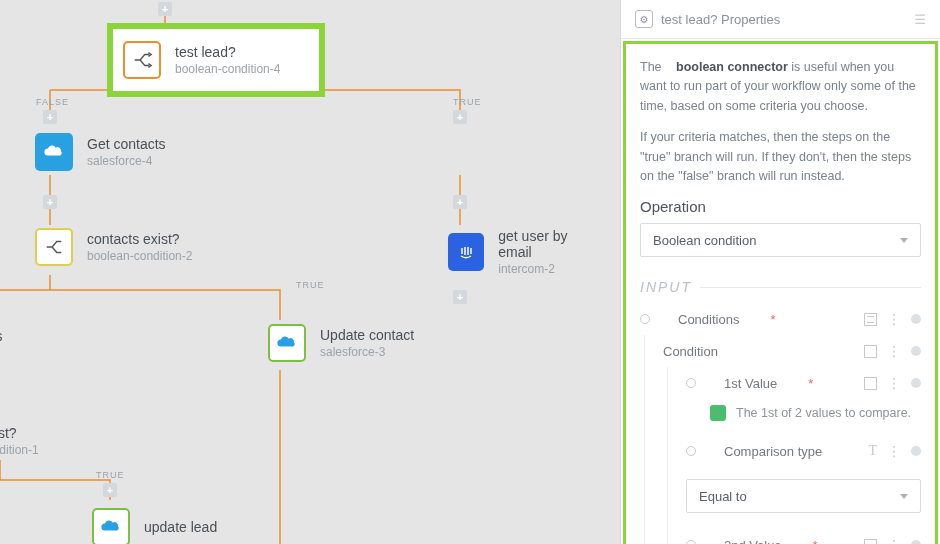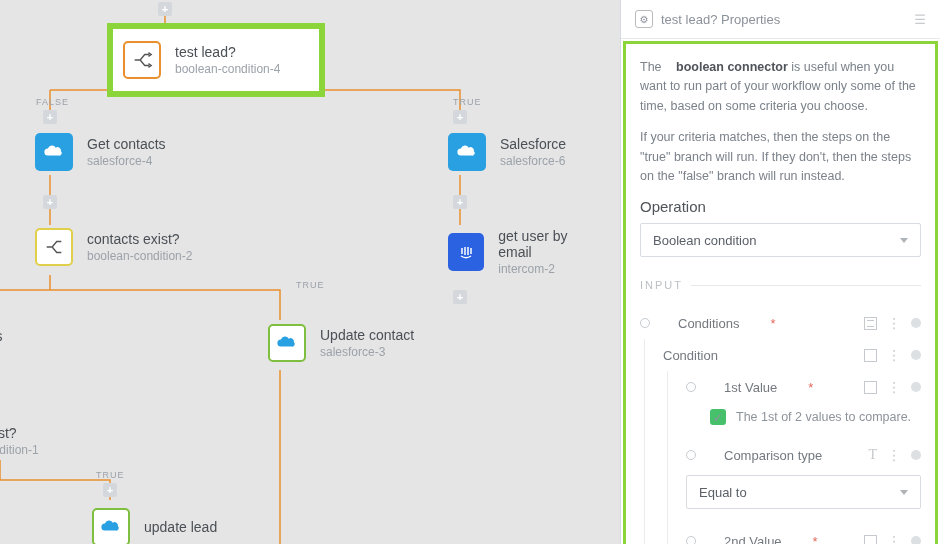--- a/index.html
+++ b/index.html
@@ -33,21 +33,21 @@
 
 
 .p-head { display:flex; align-items:center; gap:8px; padding:10px 14px; border-bottom:1px solid #e6e9ec; color:#8b929a; }
 .p-head .ico { width:18px; height:18px; border:1px solid #bbb; border-radius:3px; display:flex; align-items:center; justify-content:center; font-size:10px;}
 .p-body { border:3px solid #8bd53a; margin:2px; padding:14px 14px 22px 14px; }
 .desc { font-size:12.5px; color:#7b828a; line-height:1.55; margin-bottom:12px;}
 .desc b { color:#4f545a;padding-left:11px; }
 .sect-label { font-size:15px; color:#4f545a; margin:10px 0 8px; }
 .select { border:1px solid #d8dce0; background:#fff; height:34px; border-radius:2px; display:flex; align-items:center; justify-content:space-between; padding:0 12px; color:#5a6068; font-size:13px; }
 .caret { width:0; height:0; border-left:4px solid transparent; border-right:4px solid transparent; border-top:5px solid #aeb3b8; }
-.inputdiv { font-size:11px; letter-spacing:2px; color:#bcc1c6; margin:22px 0 16px; display:flex; align-items:center; gap:8px;}
+.inputdiv { font-size:14px; letter-spacing:2px; color:#bcc1c6; margin:22px 0 8px; display:flex; align-items:center; gap:8px;font-style:italic;}
 .inputdiv::after{content:""; flex:1; height:1px; background:#e6e9ec;}
 
 .field-row { display:flex; align-items:center; justify-content:space-between; padding:8px 0; }
 .field-row .lbl { display:flex; align-items:center; gap:28px; color:#73797f; font-size:13px;}
 .field-row .req { color:#e26a5c; margin-left:3px;}
 .radiodot { width:10px; height:10px; border:1.5px solid #c7cbd0; border-radius:50%; }
 .field-tools { display:flex; align-items:center; gap:10px; color:#c6c9cd; font-size:14px;}
 .field-tools .sq { width:13px; height:13px; border:1px solid #c6c9cd; }
 .field-tools .bigdot{ width:10px;height:10px;background:#dde0e3;border-radius:50%; }
 
@@ -100,31 +100,20 @@
       <svg class="cloud-svg" viewBox="0 0 24 16">
           <path d="M5 12a4 4 0 010-8 5 5 0 019-1 4 4 0 016 4 3 3 0 01-3 5H5z" fill="#fff"></path>
         </svg>
     </div>
     <div class="labels">
       <span class="title">Get contacts</span>
       <span class="sub">salesforce-4</span>
     </div>
   </div>
 
-  <div class="node" style="left:438px; top:133px;">
-    <div class="icon ic-blue">
-      <svg class="cloud-svg" viewBox="0 0 24 16">
-          <path d="M5 12a4 4 0 010-8 5 5 0 019-1 4 4 0 016 4 3 3 0 01-3 5H5z" fill="#fff"></path>
-        </svg>
-    </div>
-    <div class="labels">
-      <span class="title">Salesforce</span>
-      <span class="sub">salesforce-6</span>
-    </div>
-  </div>
 
   <div class="plus-dot" style="left:43px; top:195px;"></div>
   <div class="plus-dot" style="left:453px; top:195px;"></div>
 
   <div class="node" style="left:25px; top:228px;">
     <div class="icon ic-orange" style="border-color:#e0cf4a;">
       <svg class="branch-svg" viewBox="0 0 24 24">
           <path d="M4 12h6 M10 12l5 -6 h5 M10 12l5 6 h5" stroke="#555" stroke-width="1.5" fill="none"></path>
         </svg>
     </div>
@@ -266,21 +255,21 @@
           <div class="lbl">
               <span class="radiodot"></span>
               <span>Comparison type</span>
             </div>
           <div class="field-tools">
               <span style="font-family:serif;">T</span>
               <span>⋮</span>
               <span class="bigdot"></span>
             </div>
         </div>
-        <div class="select" style="margin:4px 0 16px;">
+        <div class="select" style="margin:12px 0 16px;">
           <span>Equal to</span>
             <span class="caret"></span>
         </div>
 
         <div class="field-row">
           <div class="lbl">
               <span class="radiodot"></span>
               <span>2nd Value</span>
               <span class="req">*</span>
             </div>

